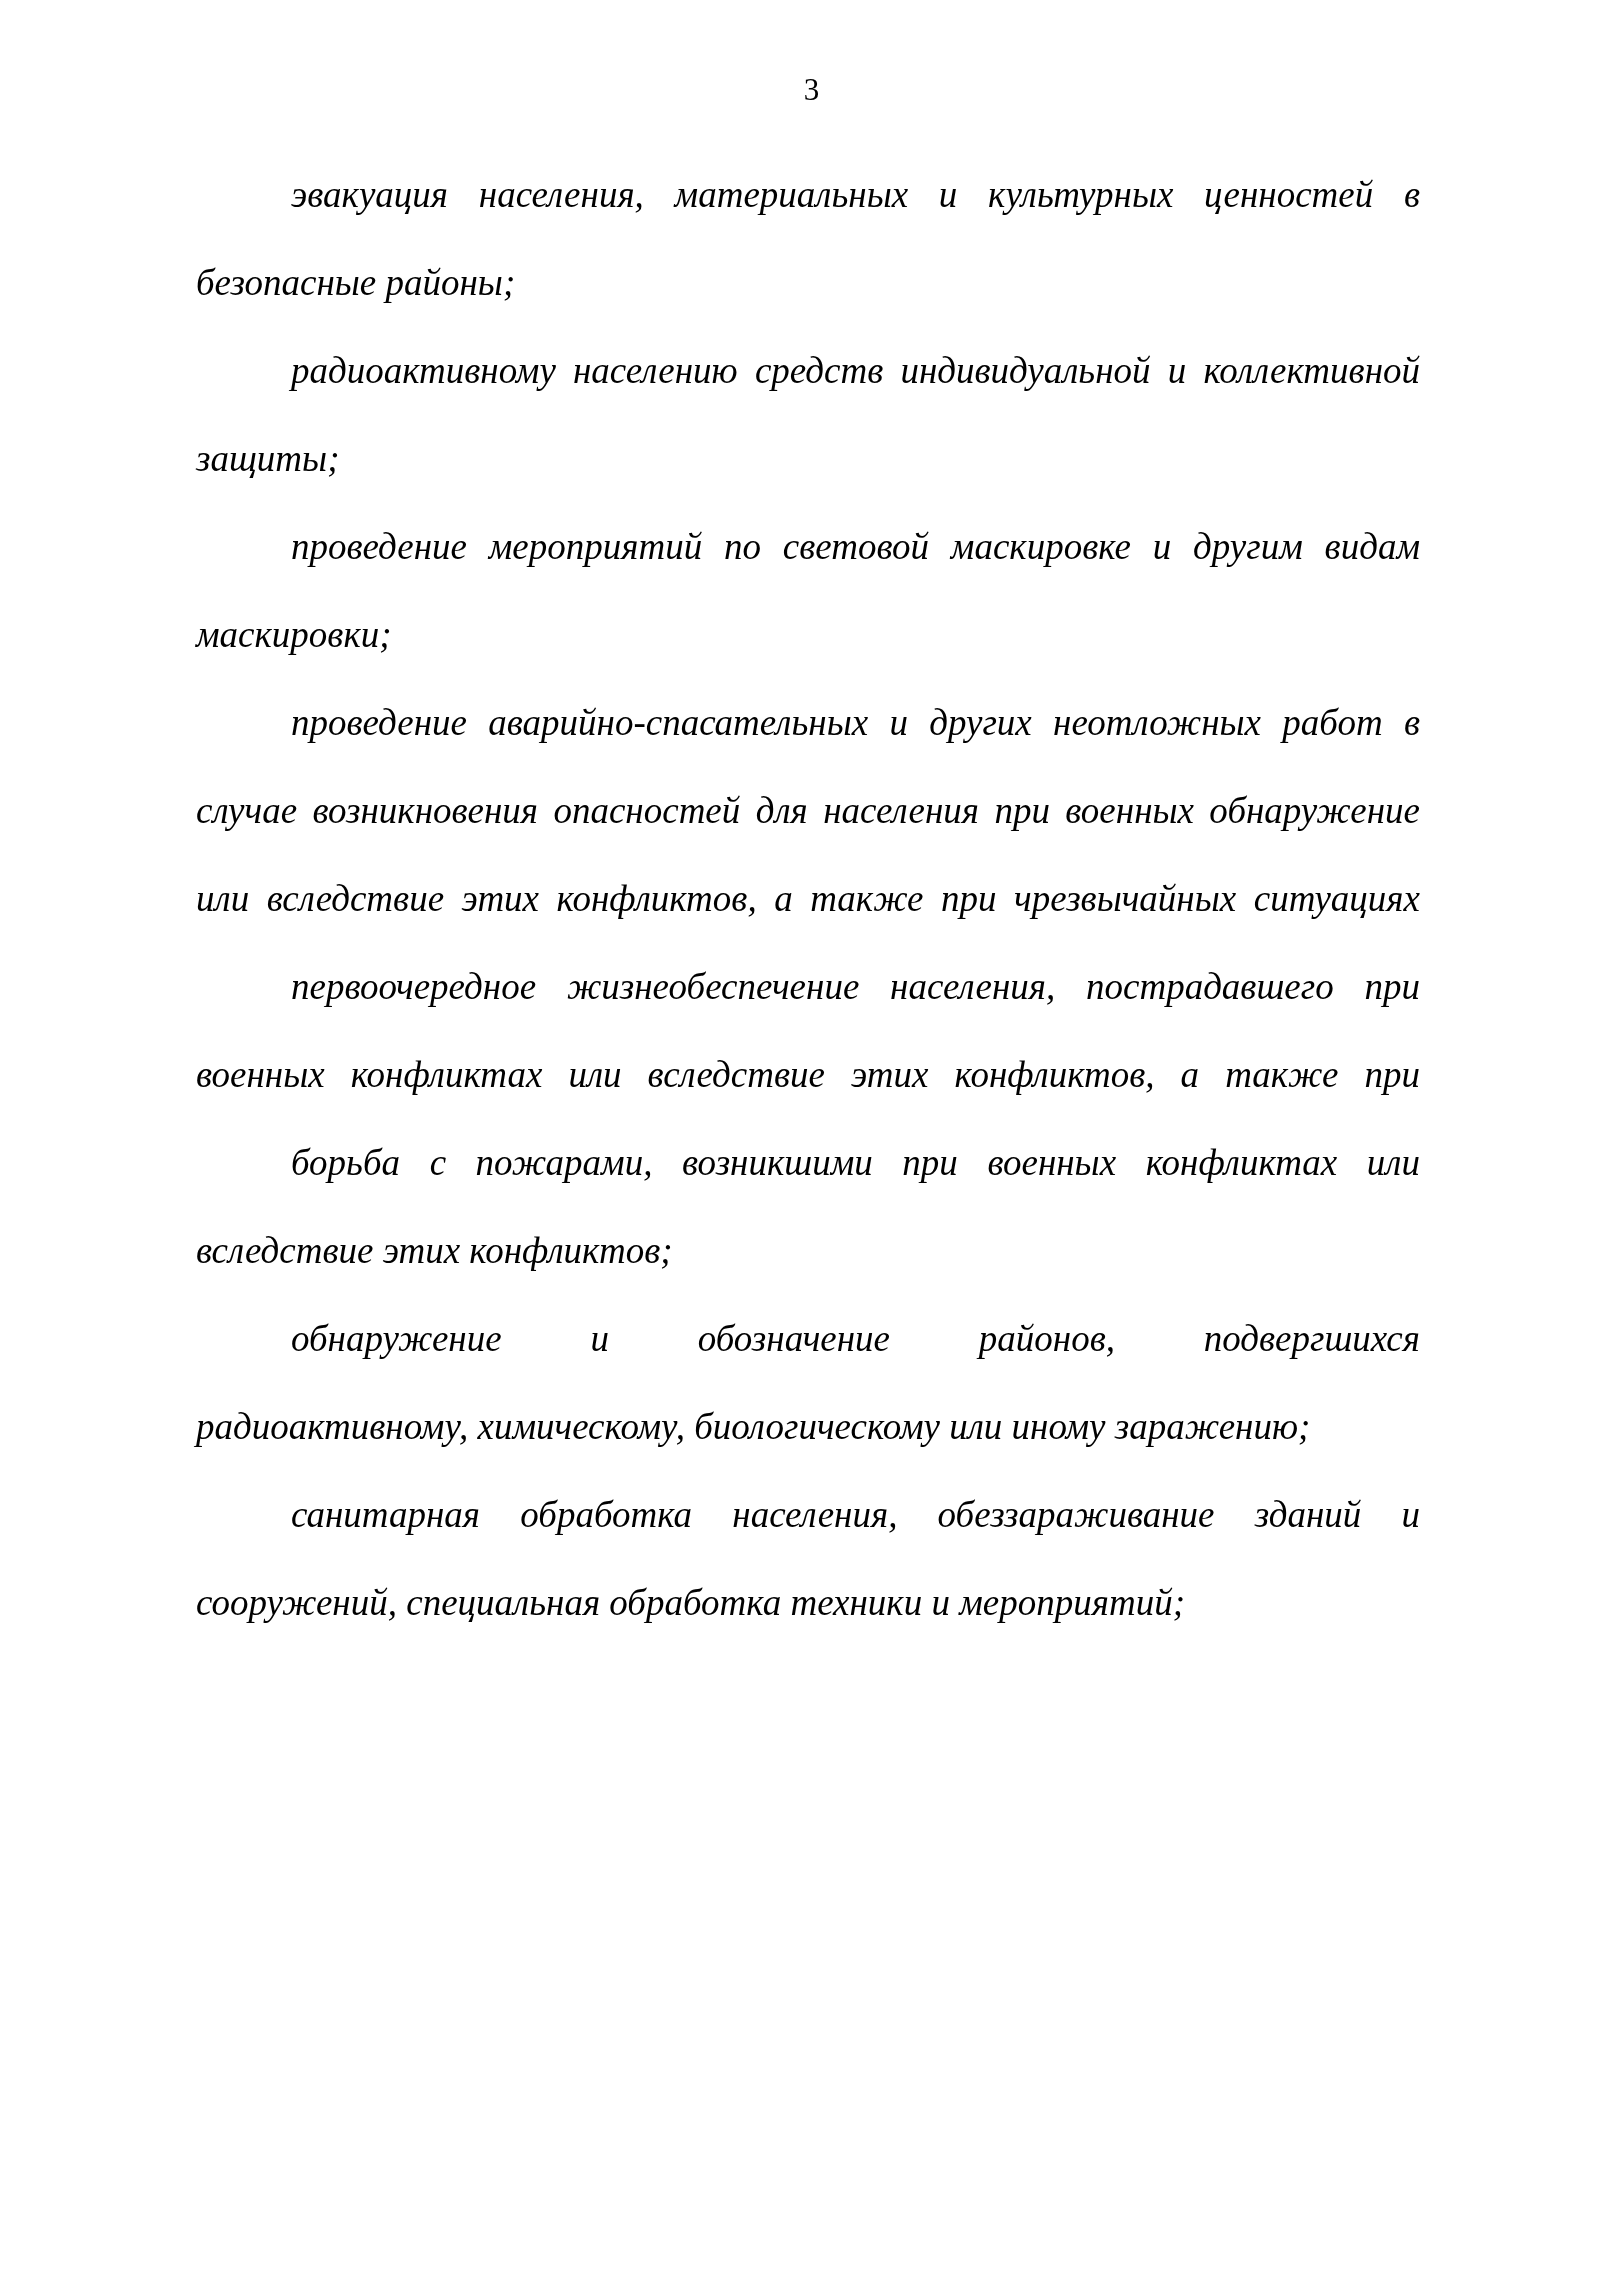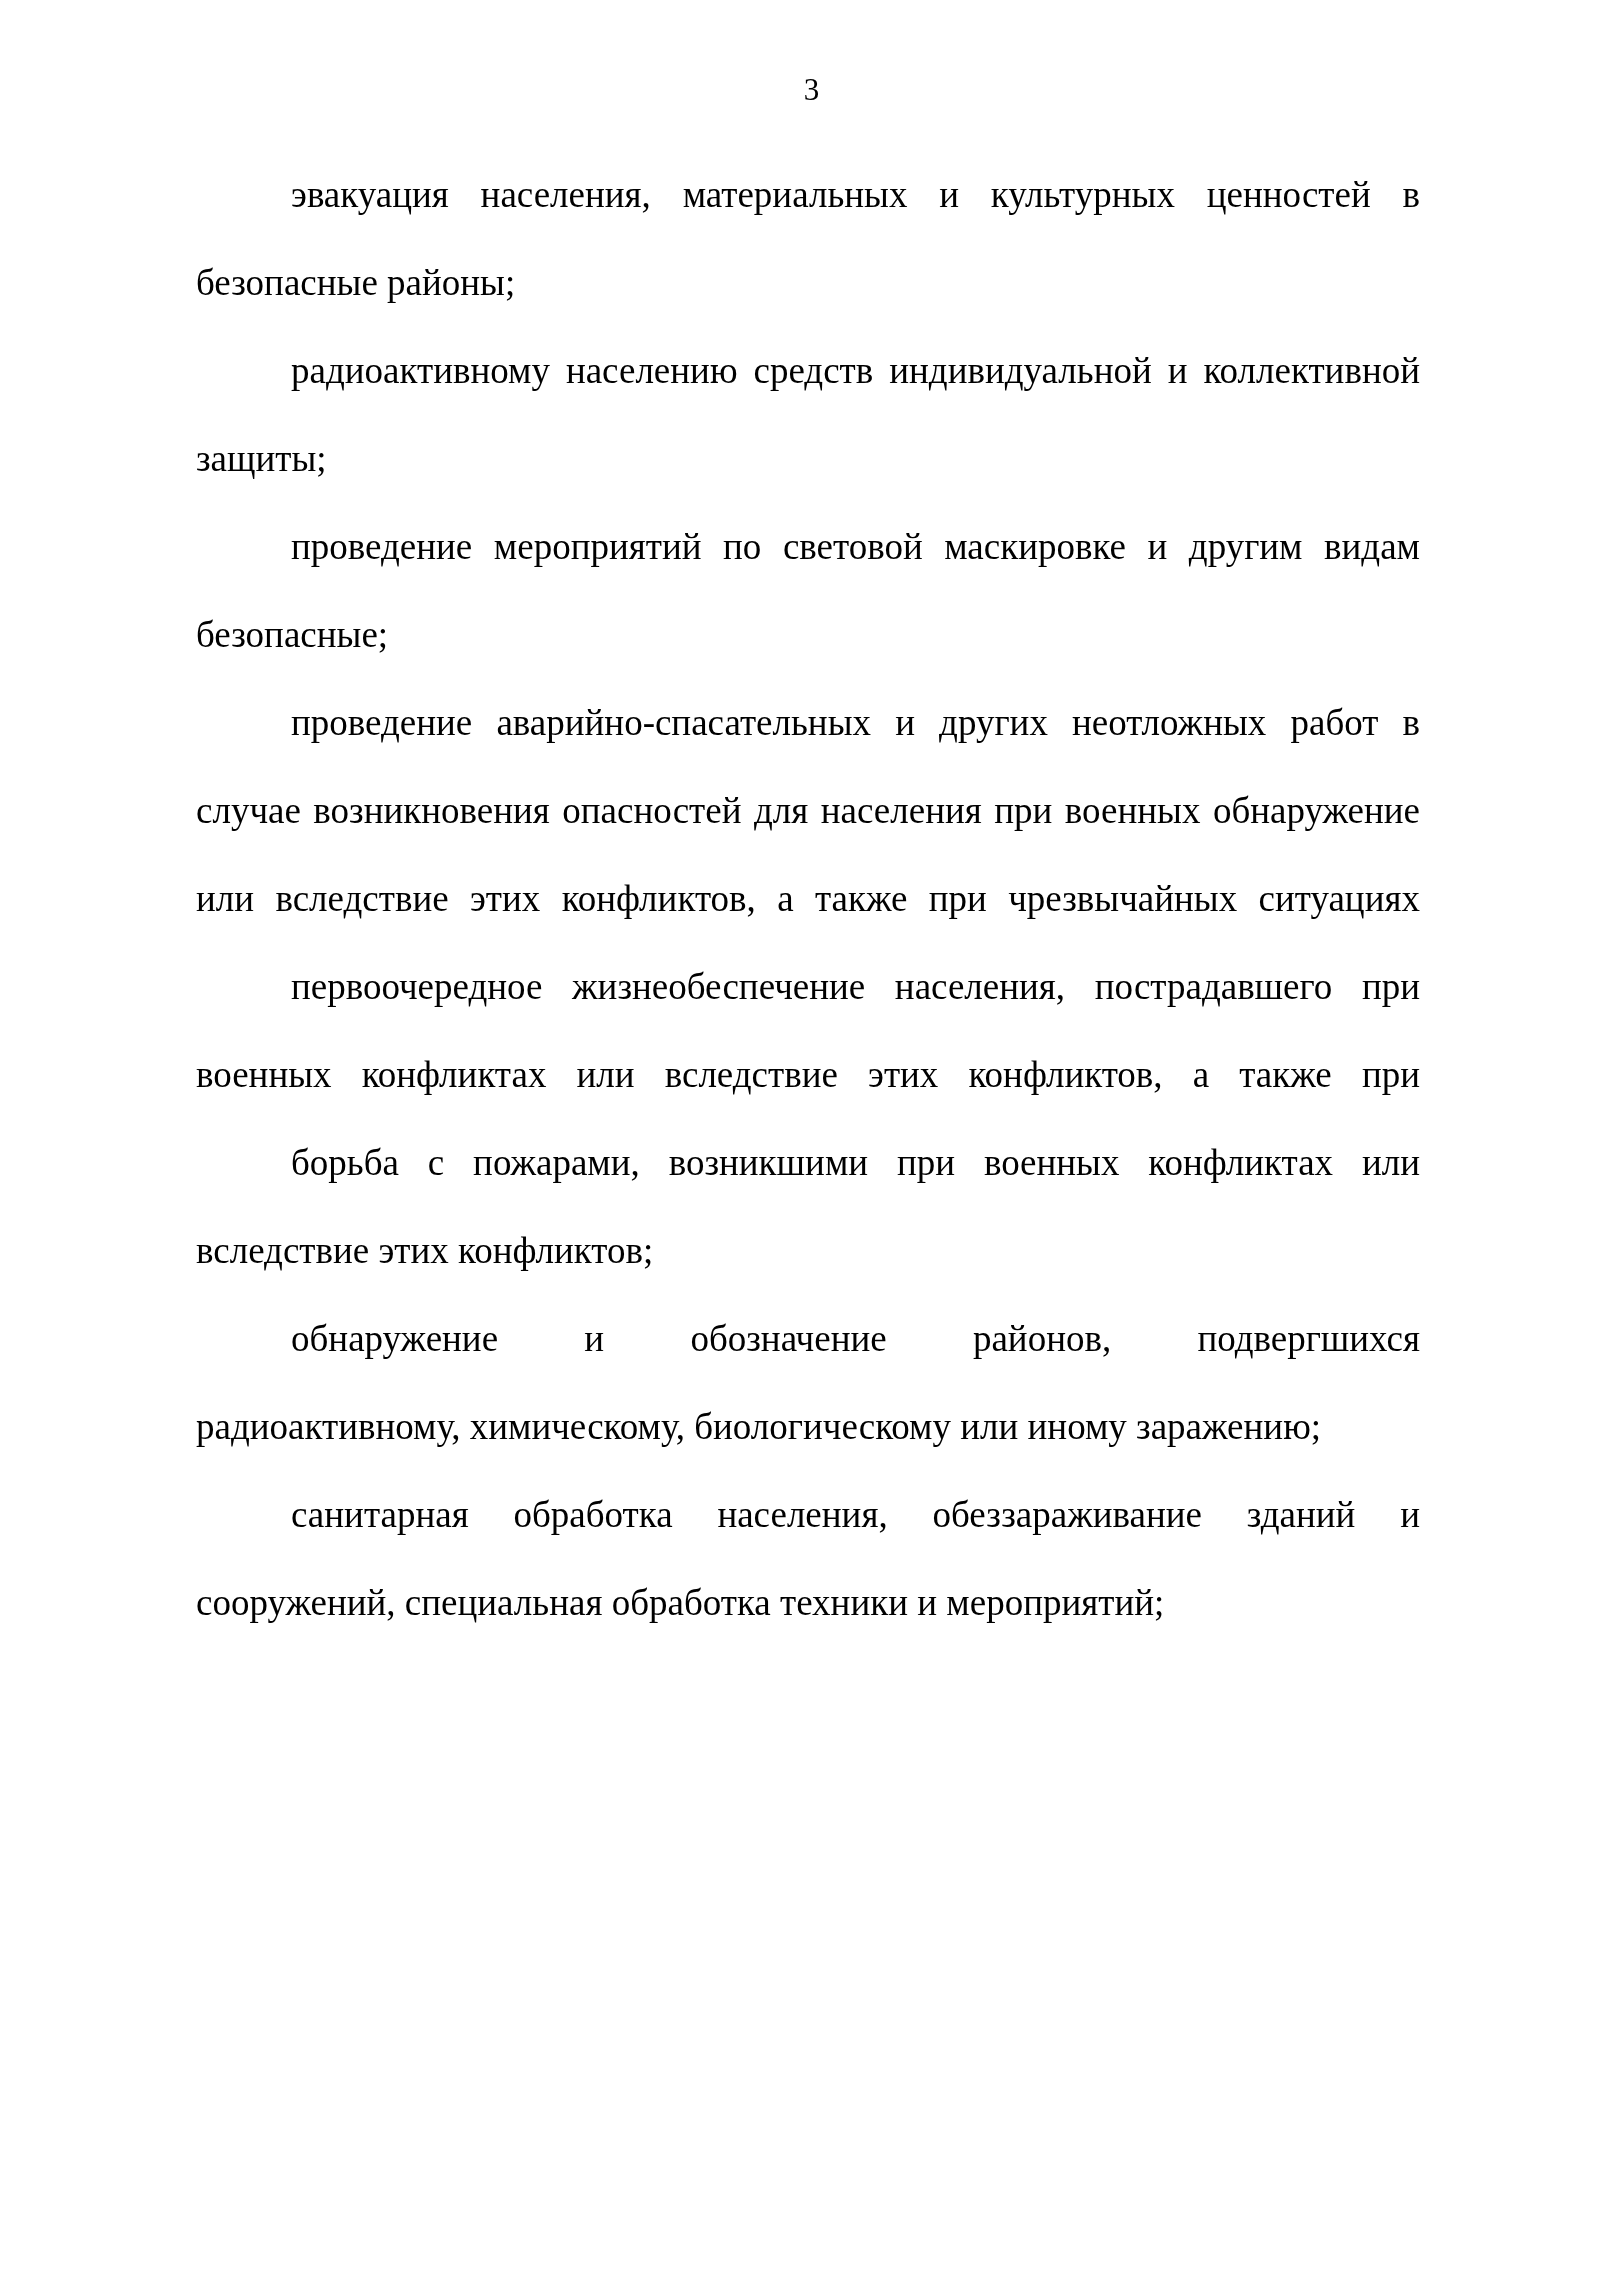--- a/index.html
+++ b/index.html
@@ -30,20 +30,21 @@
     text-align: center;
     font-size: 31px;
     line-height: 42px;
   }
   .text-block {
     position: absolute;
     left: 196px;
     top: 151px;
     width: 1224px;
     font-size: 37px;
+    font-style: italic;
   }
   .line {
     height: 88px;
     line-height: 88px;
     margin: 0;
     padding: 0;
   }
   
   .just {
     text-align: justify;
@@ -68,21 +69,21 @@
 
   <div class="text-block">
 
     <div class="line just indent">эвакуация населения, материальных и культурных ценностей в</div>
     <div class="line last">безопасные районы;</div>
 
     <div class="line just indent">радиоактивному населению средств индивидуальной и коллективной</div>
     <div class="line last">защиты;</div>
 
     <div class="line just indent">проведение мероприятий по световой маскировке и другим видам</div>
-    <div class="line last">безопасные;</div>
+    <div class="line last">маскировки;</div>
 
     <div class="line just indent">проведение аварийно-спасательных и других неотложных работ в</div>
     <div class="line just">случае возникновения опасностей для населения при военных обнаружение</div>
     <div class="line just">или вследствие этих конфликтов, а также при чрезвычайных ситуациях</div>
 
     <div class="line just indent">первоочередное жизнеобеспечение населения, пострадавшего при</div>
     <div class="line just">военных конфликтах или вследствие этих конфликтов, а также при</div>
 
     <div class="line just indent">борьба с пожарами, возникшими при военных конфликтах или</div>
     <div class="line last">вследствие этих конфликтов;</div>

